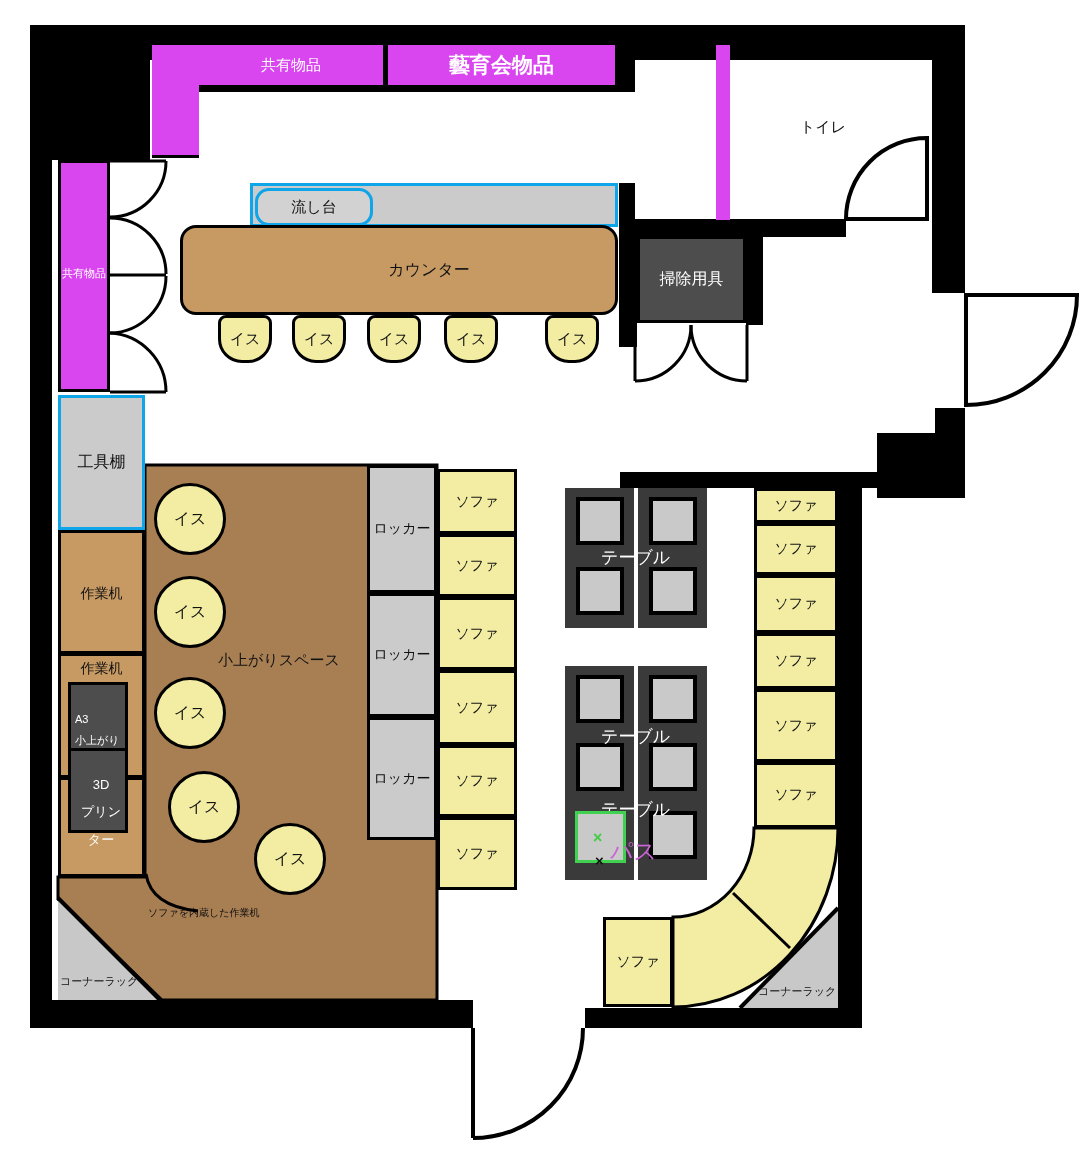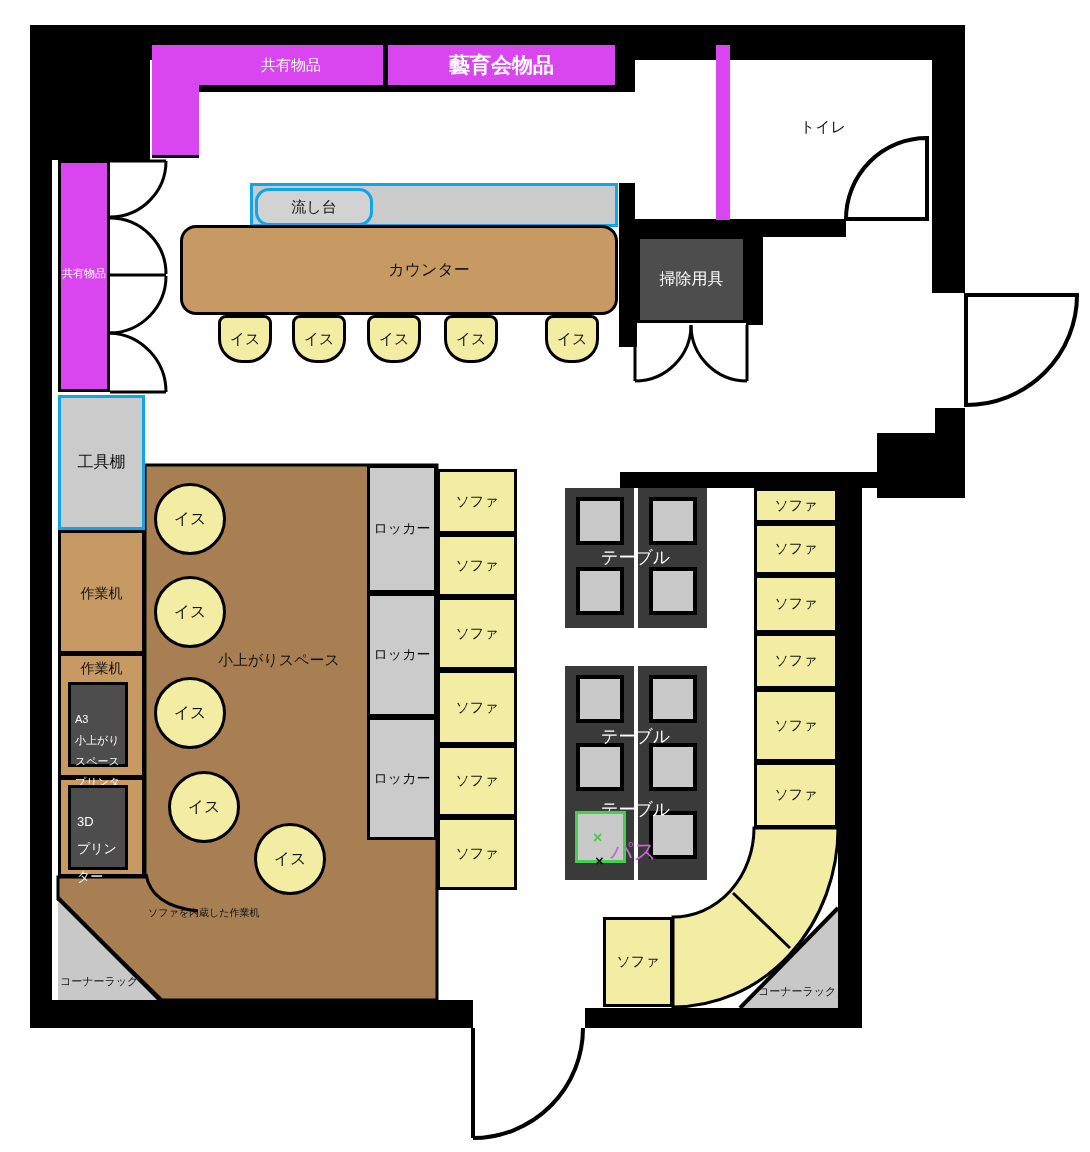--- a/index.html
+++ b/index.html
@@ -106,21 +106,21 @@
   </div>
   <div class="tan" style="left:58px;top:653px;width:87px;height:125px;">
     <div class="lbl" style="position:static;text-align:center;margin-top:4px;width:100%;">作業机</div>
   </div>
   <div class="tan" style="left:58px;top:777px;width:87px;height:100px;"></div>
   <div class="dbox" style="left:68px;top:682px;width:60px;height:85px;padding:24px 0 0 4px;font-size:11px;line-height:1.9;">
     <div>A3</div>
     <div>小上がりスペース</div>
     <div>プリンター</div>
   </div>
-  <div class="dbox" style="left:68px;top:785px;width:60px;height:85px;padding:20px 0 0 6px;font-size:13px;line-height:2.1;">
+  <div class="dbox" style="left:68px;top:748px;width:60px;height:85px;padding:20px 0 0 6px;font-size:13px;line-height:2.1;text-align:center;">
     <div>3D</div>
     <div>プリンター</div>
   </div>
 
   <div class="lbl" style="left:218px;top:651px;font-size:15px;">小上がりスペース</div>
   <div class="circle" style="left:154px;top:483px;width:72px;height:72px;">
       <span>イス</span>
     </div>
   <div class="circle" style="left:154px;top:576px;width:72px;height:72px;">
       <span>イス</span>

